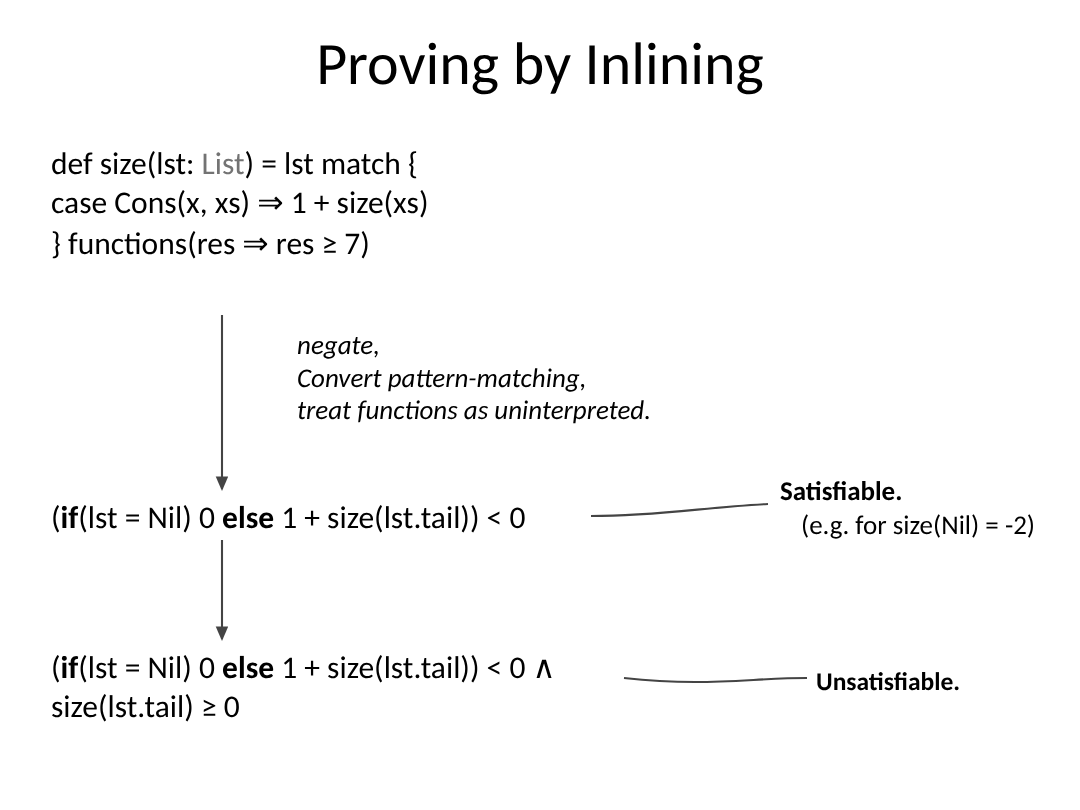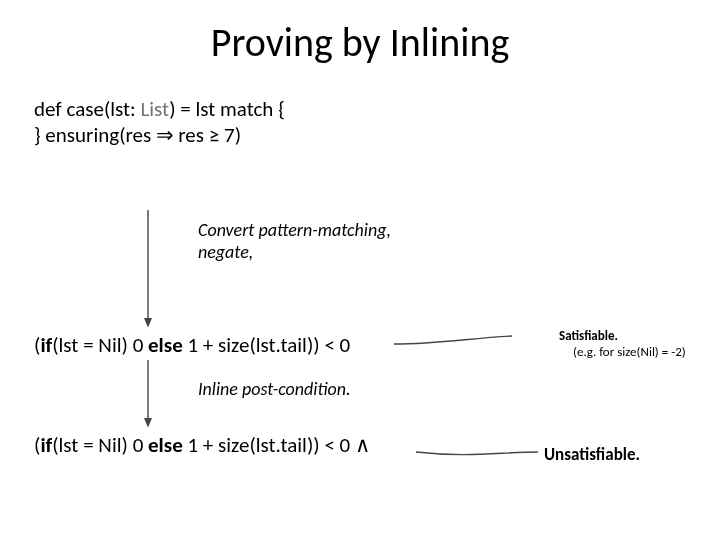--- a/index.html
+++ b/index.html
@@ -64,25 +64,24 @@
     position: absolute;
     top: 432px;
     left: 34px;
     font-size: 21px;
     line-height: 1.25;
     white-space: nowrap;
   }
   .expr2 .kw { font-weight: 700; }
   .right1 {
     position: absolute;
-    top: 328px;
+    top: 316px;
     left: 520px;
-    font-size: 13px;
+    font-size: 18px;
     line-height: 1.25;
-    margin-left: 39px;
   }
   .right1 .em { font-weight: 700; }
   .right2 {
     position: absolute;
     top: 444px;
     left: 544px;
     font-size: 17px;
     font-weight: 700;
   }
   svg.ovl {
@@ -93,42 +92,46 @@
   }
 </style>
 </head>
 <body>
 <div class="slide">
 
 <div class="title">Proving by Inlining</div>
 
 <div class="codeblock">
   <div>
-    <span class="kw">def</span><span> case(lst: </span><span class="ty">List</span><span>) = lst </span><span class="kw">match</span><span> {</span>
+    <span class="kw">def</span><span> size(lst: </span><span class="ty">List</span><span>) = lst </span><span class="kw">match</span><span> {</span>
   </div>
   <div>
-    <span>} </span><span class="kw">ensuring</span><span>(res ⇒ res ≥ 7)</span>
+    <span class="kw">  case</span><span> Cons(x, xs) ⇒ 1 + size(xs)</span>
+  </div>
+  <div>
+    <span>} </span><span class="kw">functions</span><span>(res ⇒ res ≥ 7)</span>
   </div>
 </div>
 
 <div class="annot1">
+  <div>negate,</div>
   <div>Convert pattern-matching,</div>
-  <div>negate,</div>
+  <div>treat functions as uninterpreted.</div>
 </div>
 
 <div class="expr1">
   <span>(</span><span class="kw">if</span><span>(lst = Nil) 0 </span><span class="kw">else</span><span> 1 + size(lst.tail)) &lt; 0</span>
 </div>
 
-<div class="annot2">Inline post-condition.</div>
 
 <div class="expr2">
   <div>
     <span>(</span><span class="kw">if</span><span>(lst = Nil) 0 </span><span class="kw">else</span><span> 1 + size(lst.tail)) &lt; 0 ∧</span>
   </div>
+  <div>size(lst.tail) ≥ 0</div>
 </div>
 
 <div class="right1">
   <div class="em">Satisfiable.</div>
   <div style="padding-left:14px;text-align:center;">(e.g. for size(Nil) = -2)</div>
 </div>
 
 <div class="right2">Unsatisfiable.</div>
 
 <svg class="ovl" width="720" height="540">

